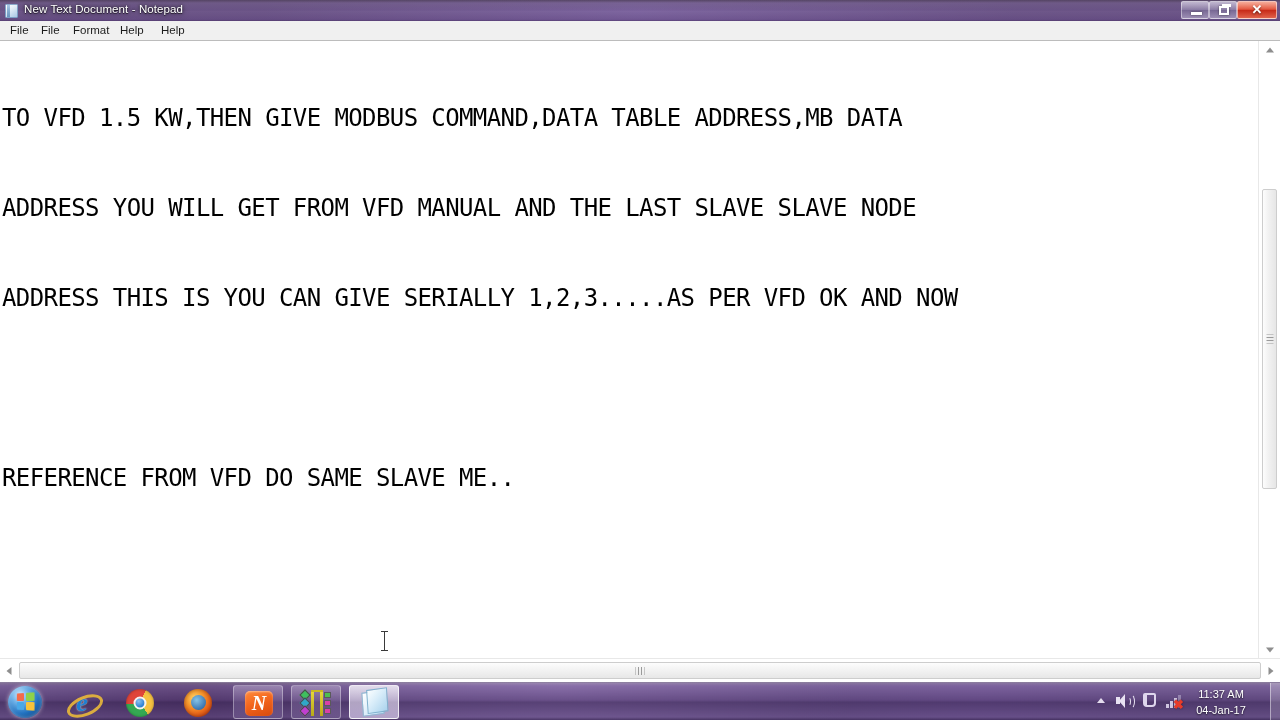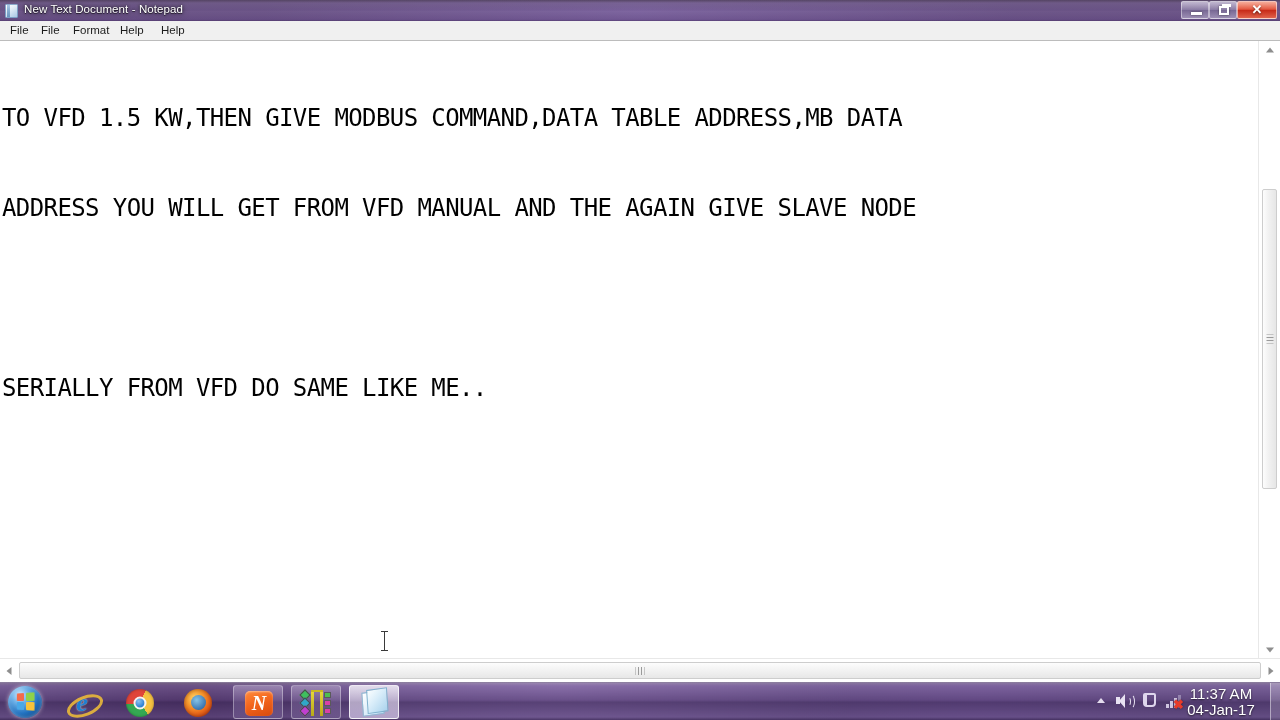--- a/index.html
+++ b/index.html
@@ -603,21 +603,21 @@
     line-height: 13px;
     text-shadow: 0 0 2px rgba(0,0,0,0.5);
   }
 
   #clock {
     position: absolute;
     right: 22px; top: 3px;
     width: 74px;
     text-align: center;
     color: #ffffff;
-    font-size: 15px;
+    font-size: 11px;
     line-height: 16px;
     text-shadow: 0 1px 2px rgba(0,0,0,0.7);
     cursor: default;
   }
   #show-desktop {
     position: absolute;
     right: 0; top: 0;
     width: 10px; height: 38px;
     background: linear-gradient(180deg, rgba(255,255,255,0.28), rgba(255,255,255,0.10));
     border-left: 1px solid rgba(255,255,255,0.45);
@@ -655,23 +655,24 @@
       <div class="menu-item" style="left:68px">Format</div>
       <div class="menu-item" style="left:115px">Help</div>
       <div class="menu-item" style="left:156px">Help</div>
     </div>
 
     <div id="client">
 
       <div id="textarea">
         <div id="doc">
           <div class="tline">TO VFD 1.5 KW,THEN GIVE MODBUS COMMAND,DATA TABLE ADDRESS,MB DATA</div>
-          <div class="tline">ADDRESS YOU WILL GET FROM VFD MANUAL AND THE AGAIN GIVE SLAVE NODE</div>
+          <div class="tline">ADDRESS YOU WILL GET FROM VFD MANUAL AND THE LAST SLAVE SLAVE NODE</div>
+          <div class="tline">ADDRESS THIS IS YOU CAN GIVE SERIALLY 1,2,3.....AS PER VFD OK AND NOW</div>
           <div class="tline"></div>
-          <div class="tline">SERIALLY FROM VFD DO SAME LIKE ME..</div>
+          <div class="tline">REFERENCE FROM VFD DO SAME SLAVE ME..</div>
           <div class="tline"></div>
           
           
           
           
           
           
           
           
           

